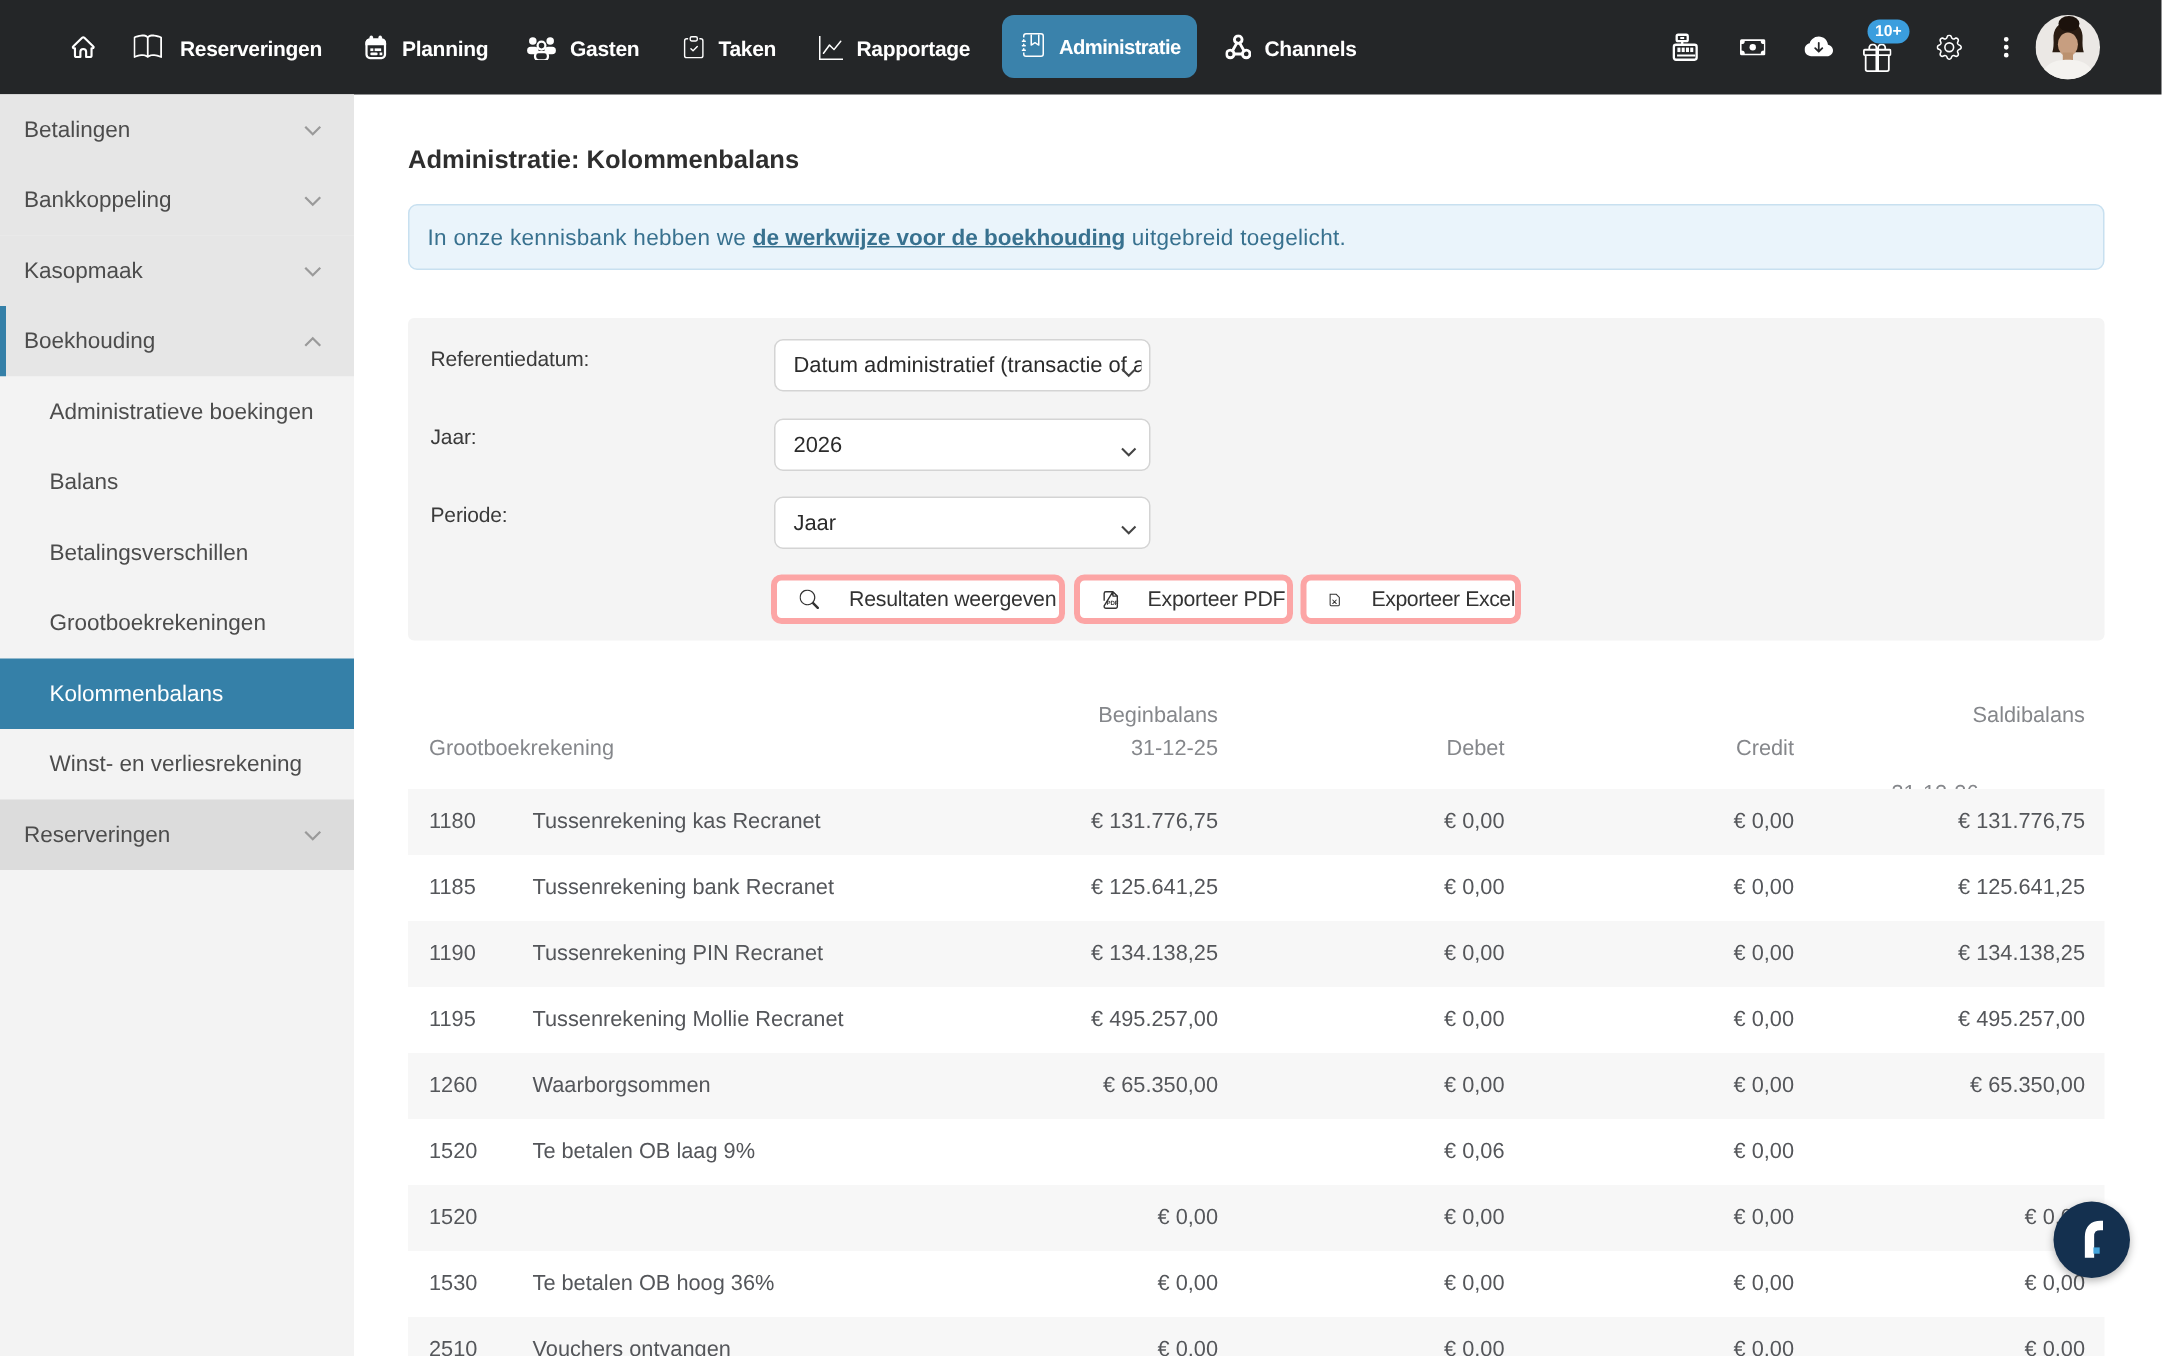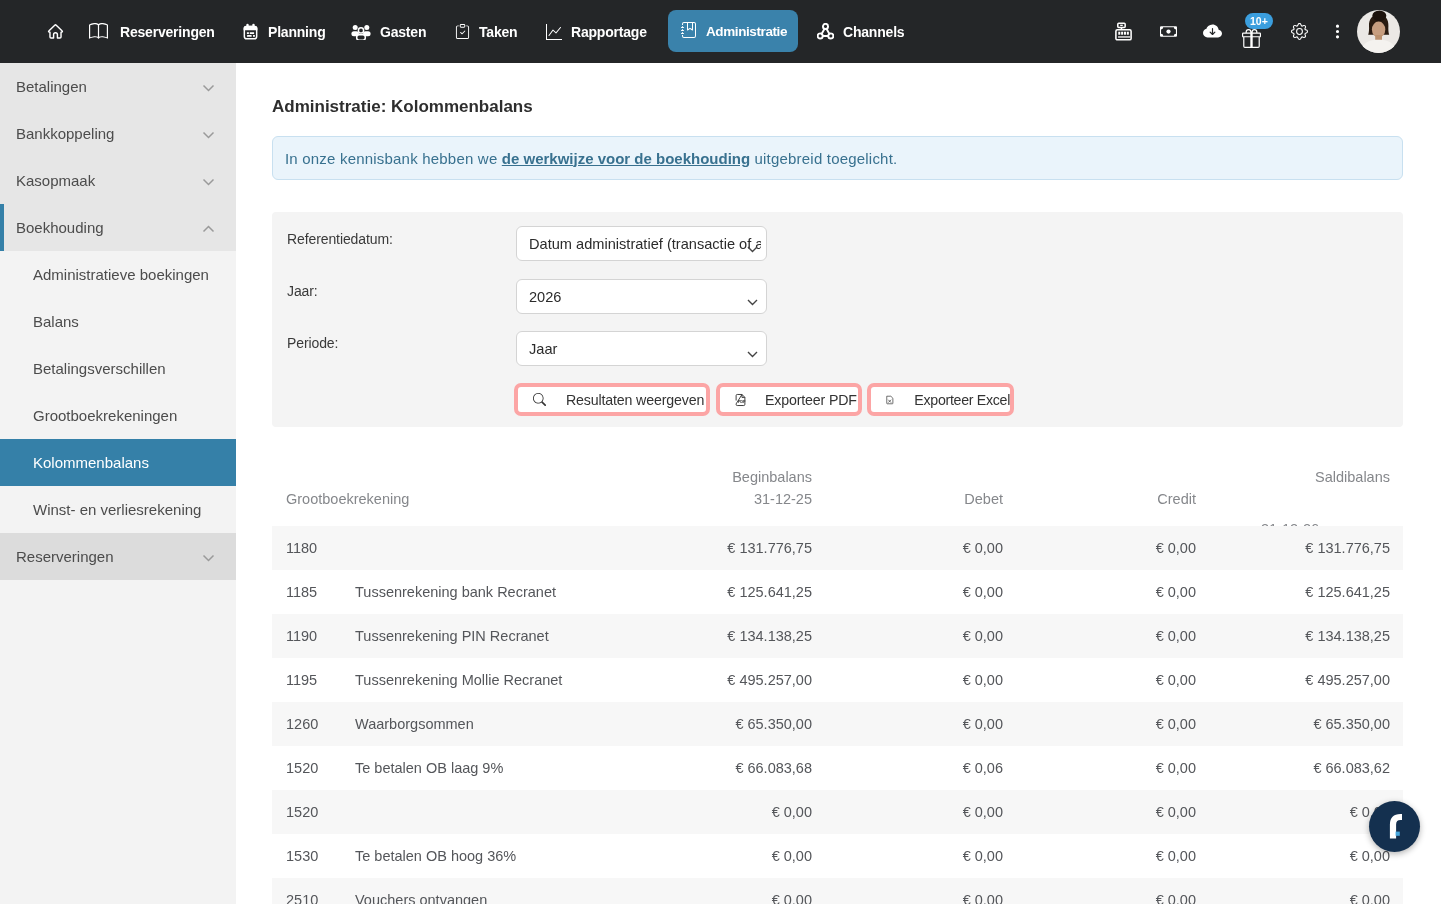--- a/index.html
+++ b/index.html
@@ -246,20 +246,21 @@
 <div id="table">
 <div class="th" style="left:286px; top:491px;">Grootboekrekening</div>
 <div class="th" style="left:612px; top:469px; width:200px; text-align:right;">Beginbalans</div>
 <div class="th" style="left:612px; top:491px; width:200px; text-align:right;">31-12-25</div>
 <div class="th" style="left:803px; top:491px; width:200px; text-align:right;">Debet</div>
 <div class="th" style="left:996px; top:491px; width:200px; text-align:right;">Credit</div>
 <div class="th" style="left:1190px; top:469px; width:200px; text-align:right;">Saldibalans</div>
 <div class="th" style="left:1190px; top:491px; width:200px; text-align:center;margin-top:30px;">31-12-26</div>
 <div class="row odd" style="top:526px; left:272px;">
       <div class="cell" style="left:14px;">1180</div>
+      <div class="cell" style="left:83px;">Tussenrekening kas Recranet</div>
       <div class="cell cr" style="left:340px; width:200px;">€ 131.776,75</div>
       <div class="cell cr" style="left:531px; width:200px;">€ 0,00</div>
       <div class="cell cr" style="left:724px; width:200px;">€ 0,00</div>
       <div class="cell cr" style="left:918px; width:200px;">€ 131.776,75</div>
     </div>
 <div class="row" style="top:570px; left:272px;">
       <div class="cell" style="left:14px;">1185</div>
       <div class="cell" style="left:83px;">Tussenrekening bank Recranet</div>
       <div class="cell cr" style="left:340px; width:200px;">€ 125.641,25</div>
       <div class="cell cr" style="left:531px; width:200px;">€ 0,00</div>
@@ -286,24 +287,22 @@
       <div class="cell" style="left:14px;">1260</div>
       <div class="cell" style="left:83px;">Waarborgsommen</div>
       <div class="cell cr" style="left:340px; width:200px;">€ 65.350,00</div>
       <div class="cell cr" style="left:531px; width:200px;">€ 0,00</div>
       <div class="cell cr" style="left:724px; width:200px;">€ 0,00</div>
       <div class="cell cr" style="left:918px; width:200px;">€ 65.350,00</div>
     </div>
 <div class="row" style="top:746px; left:272px;">
       <div class="cell" style="left:14px;">1520</div>
       <div class="cell" style="left:83px;">Te betalen OB laag 9%</div>
-      <div class="cell cr" style="left:340px; width:200px;">€ 66.083,68</div>
       <div class="cell cr" style="left:531px; width:200px;">€ 0,06</div>
       <div class="cell cr" style="left:724px; width:200px;">€ 0,00</div>
-      <div class="cell cr" style="left:918px; width:200px;">€ 66.083,62</div>
     </div>
 <div class="row odd" style="top:790px; left:272px;">
       <div class="cell" style="left:14px;">1520</div>
       <div class="cell cr" style="left:340px; width:200px;">€ 0,00</div>
       <div class="cell cr" style="left:531px; width:200px;">€ 0,00</div>
       <div class="cell cr" style="left:724px; width:200px;">€ 0,00</div>
       <div class="cell cr" style="left:918px; width:200px;">€ 0,00</div>
     </div>
 <div class="row" style="top:834px; left:272px;">
       <div class="cell" style="left:14px;">1530</div>

